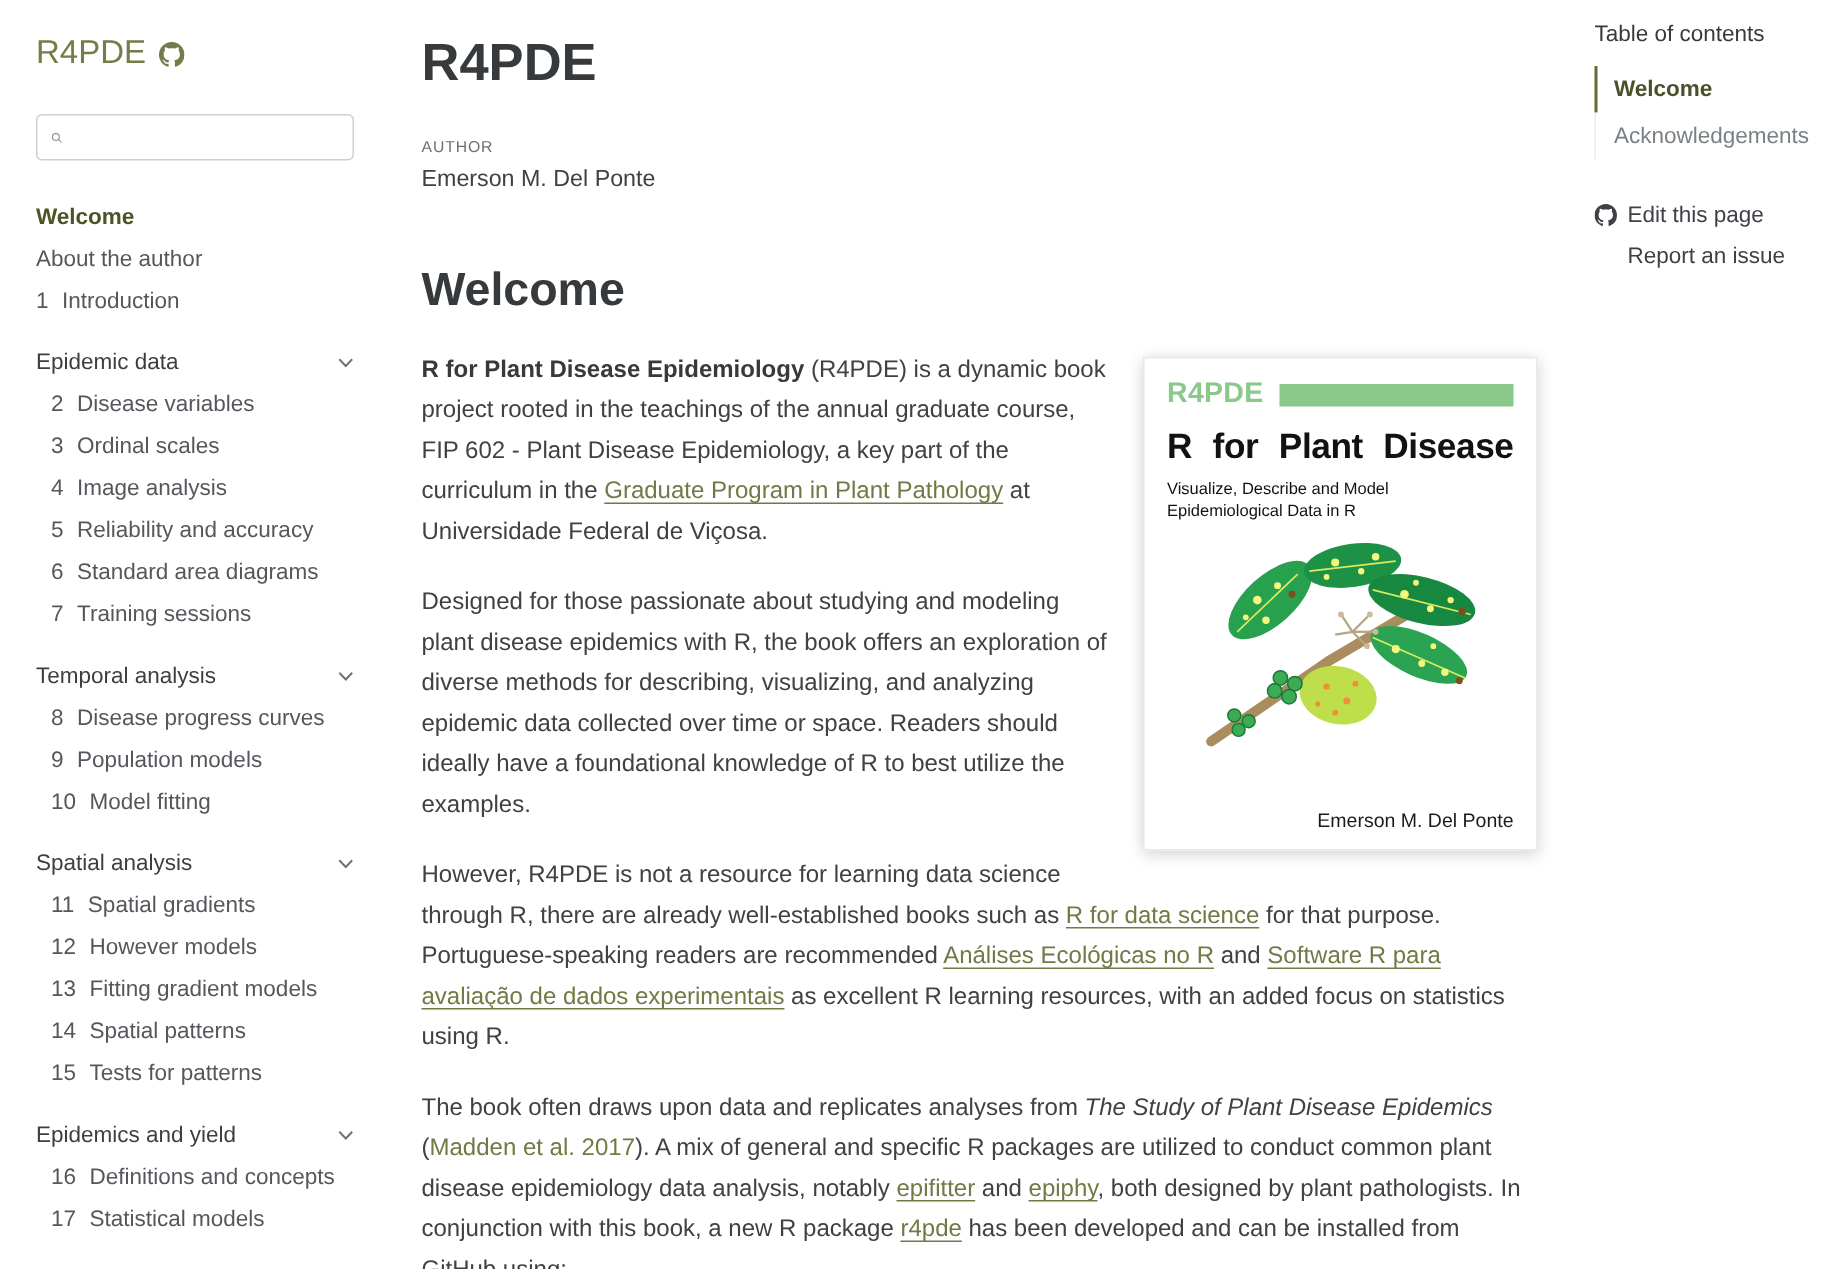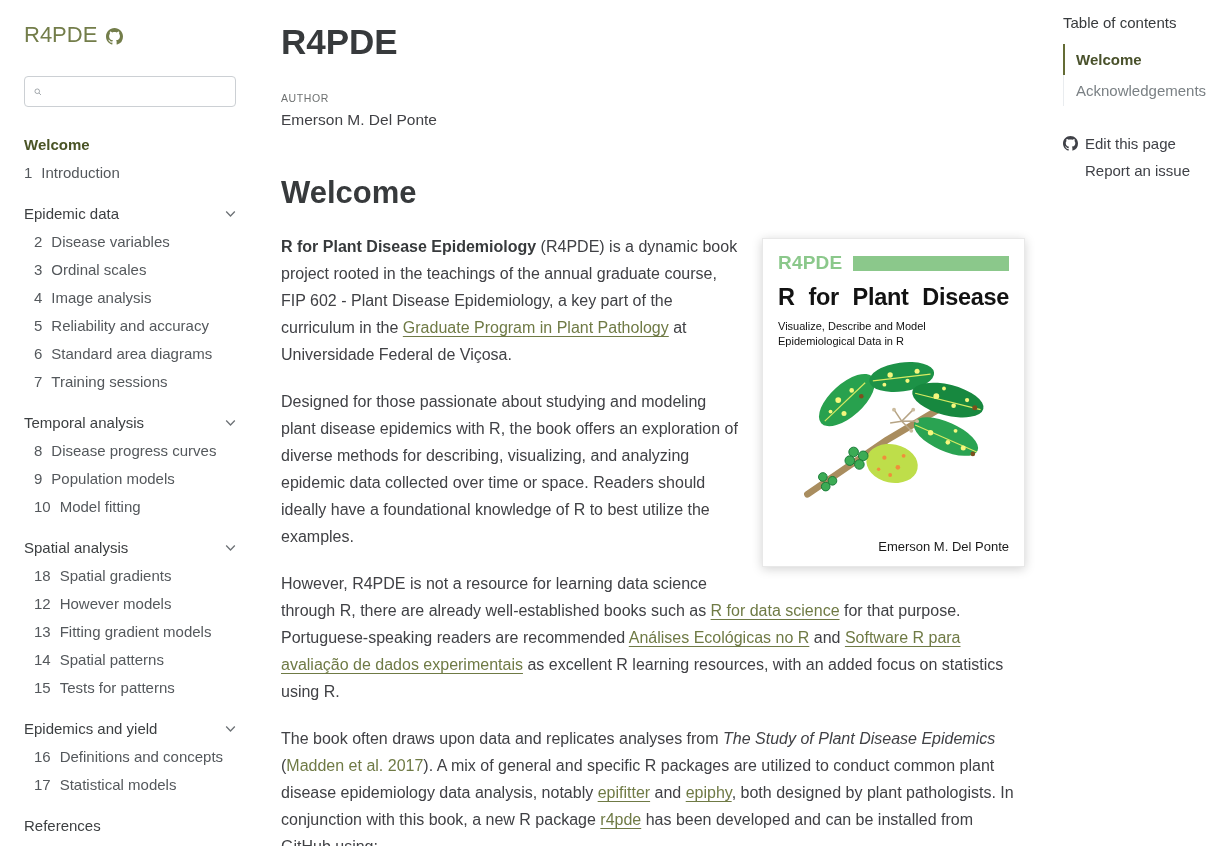--- a/index.html
+++ b/index.html
@@ -89,20 +89,21 @@
     <div class="search-box">
       <svg viewBox="0 0 16 16">
           <circle cx="6.5" cy="6.5" r="4.6"></circle>
           <line x1="10" y1="10" x2="14" y2="14"></line>
         </svg>
       <input class="search-input" placeholder="" style="">
     </div>
 
     <div class="nav">
       <div class="nav-item active">Welcome</div>
+      <div class="nav-item">About the author</div>
       <div class="nav-item"><span class="num">1</span><span>Introduction</span></div>
 
       <div class="nav-section">
         <span>Epidemic data</span>
         <svg class="chev" viewBox="0 0 11 8">
             <path d="M1.2 1.5 L5.5 6 L9.8 1.5"></path>
           </svg>
       </div>
       <div class="nav-item sub"><span class="num">2</span><span>Disease variables</span></div>
       <div class="nav-item sub"><span class="num">3</span><span>Ordinal scales</span></div>
@@ -120,21 +121,21 @@
       <div class="nav-item sub"><span class="num">8</span><span>Disease progress curves</span></div>
       <div class="nav-item sub"><span class="num">9</span><span>Population models</span></div>
       <div class="nav-item sub"><span class="num">10</span><span>Model fitting</span></div>
 
       <div class="nav-section">
         <span>Spatial analysis</span>
         <svg class="chev" viewBox="0 0 11 8">
             <path d="M1.2 1.5 L5.5 6 L9.8 1.5"></path>
           </svg>
       </div>
-      <div class="nav-item sub"><span class="num">18</span><span>Spatial gradients</span></div>
+      <div class="nav-item sub"><span class="num">11</span><span>Spatial gradients</span></div>
       <div class="nav-item sub"><span class="num">12</span><span>However models</span></div>
       <div class="nav-item sub"><span class="num">13</span><span>Fitting gradient models</span></div>
       <div class="nav-item sub"><span class="num">14</span><span>Spatial patterns</span></div>
       <div class="nav-item sub"><span class="num">15</span><span>Tests for patterns</span></div>
 
       <div class="nav-section">
         <span>Epidemics and yield</span>
         <svg class="chev" viewBox="0 0 11 8">
             <path d="M1.2 1.5 L5.5 6 L9.8 1.5"></path>
           </svg>

